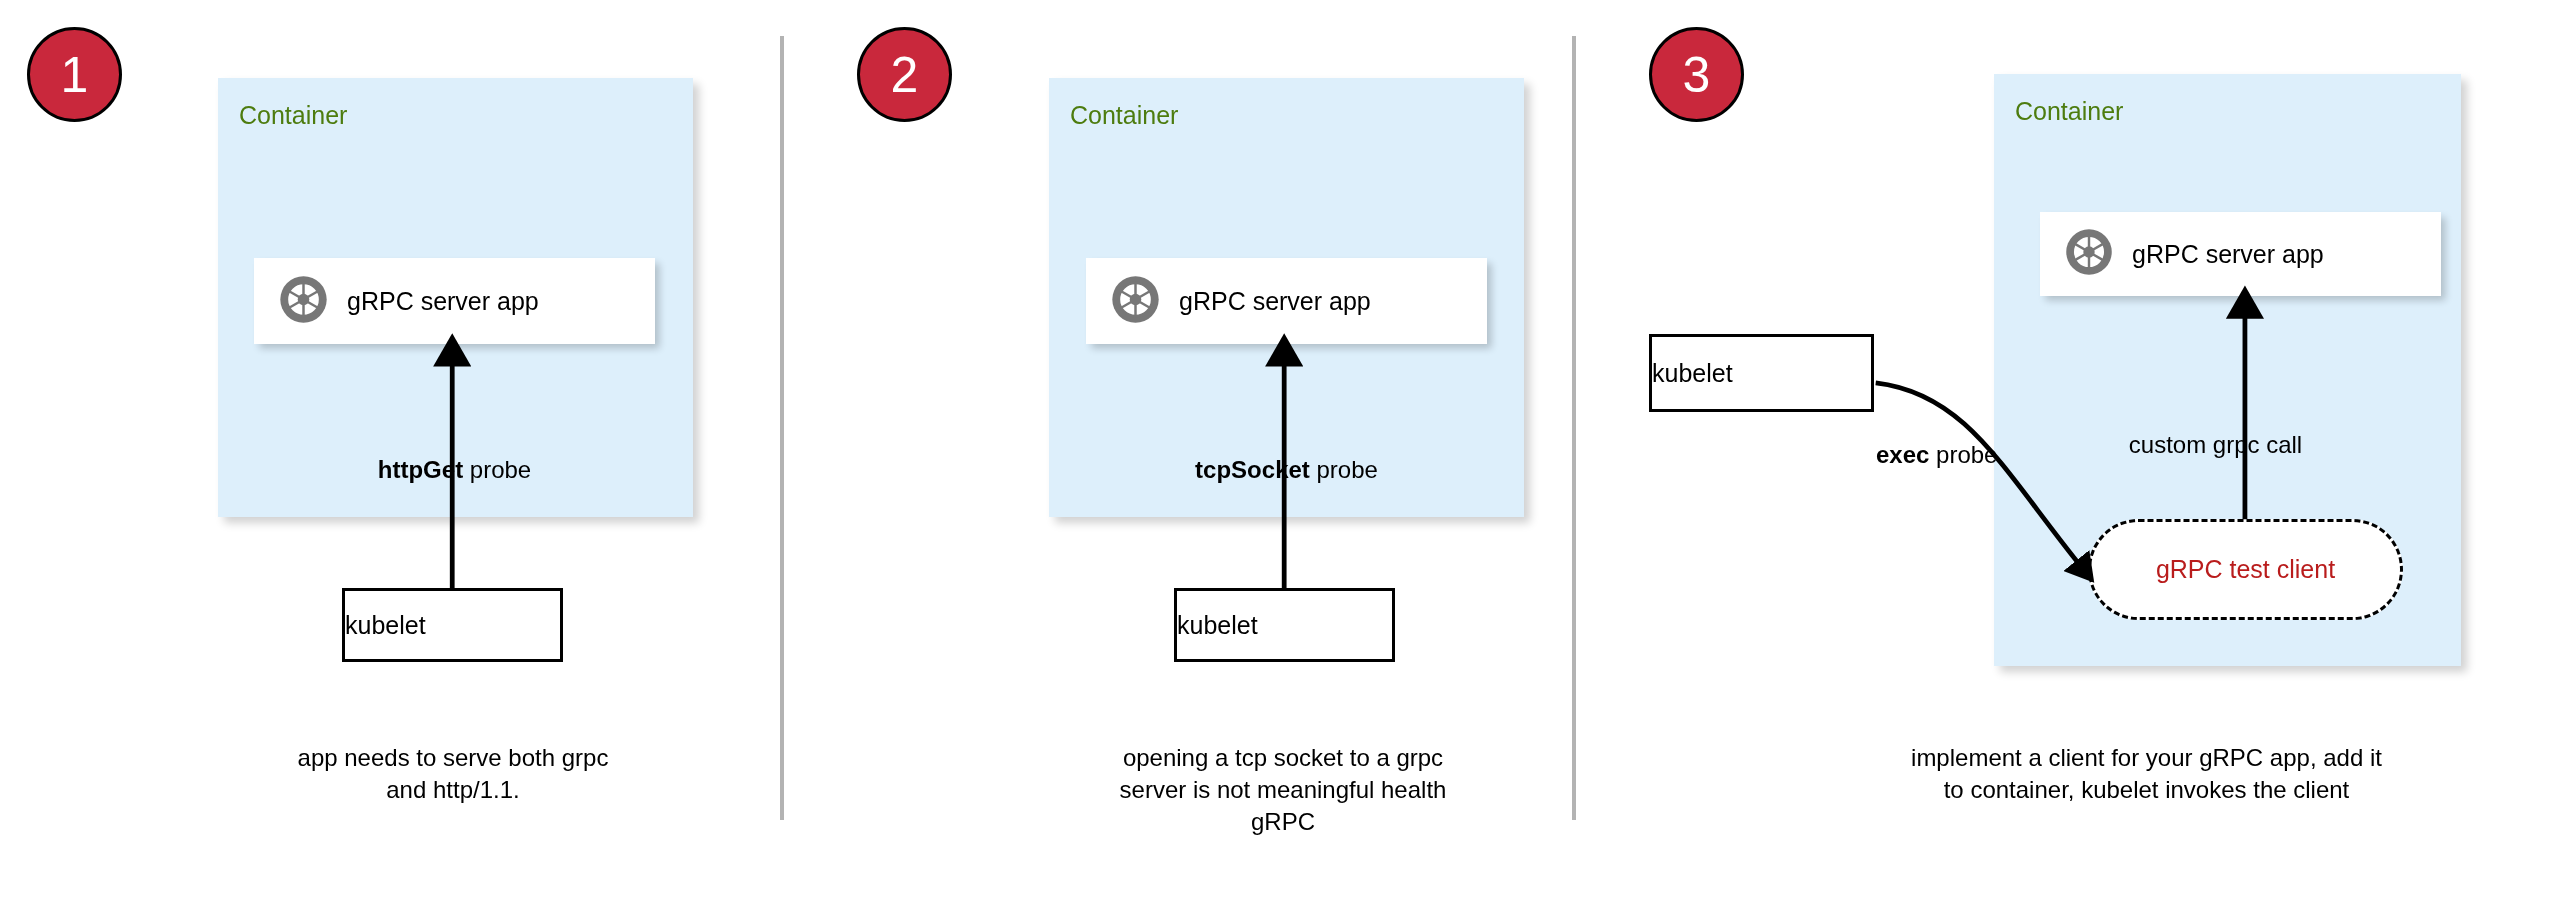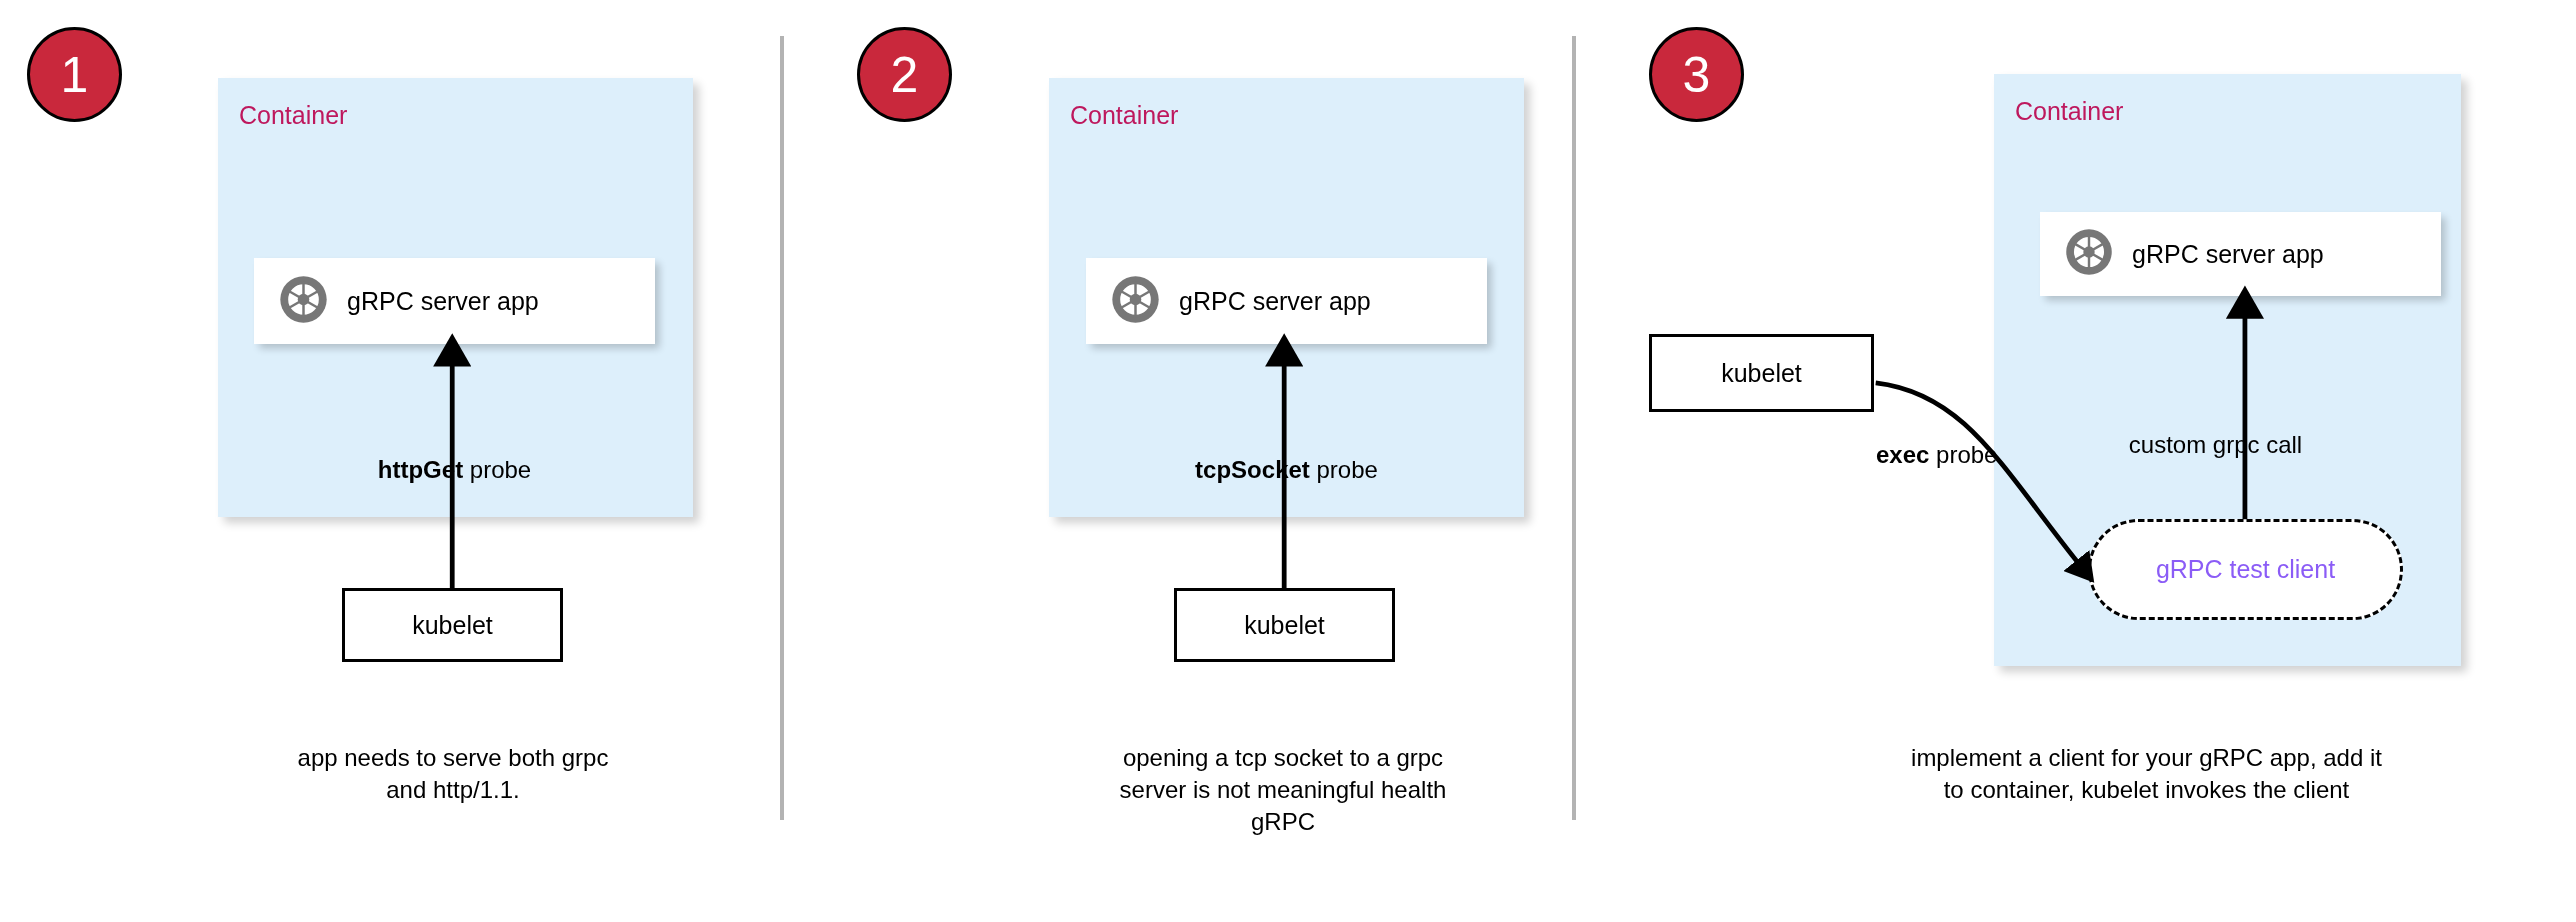--- a/index.html
+++ b/index.html
@@ -56,21 +56,21 @@
   .container-box {
     position: absolute;
     background: #ddeffb;
     box-shadow: 5.7px 5.7px 8.6px rgba(0,0,0,0.18);
   }
   .container-label {
     position: absolute;
     left: 21px;
     top: 23px;
     font-size: 25px;
-    color: #be185d;
+    color: #4d7c0f;
     white-space: nowrap;
   }
 
   
   .app-card {
     position: absolute;
     background: #ffffff;
     box-shadow: 4.8px 4.8px 7.6px rgba(0,0,0,0.2);
     display: flex;
     align-items: center;
@@ -89,37 +89,36 @@
   }
 
   
   .plain-box {
     position: absolute;
     background: #ffffff;
     border: 3.8px solid #000000;
     box-sizing: border-box;
     display: flex;
     align-items: center;
-    justify-content: center;
     font-size: 25px;
     color: #000000;
   }
 
   
   .stadium-box {
     position: absolute;
     background: #ffffff;
     border: 3.8px dashed #000000;
     border-radius: 76px;
     box-sizing: border-box;
     display: flex;
     align-items: center;
     justify-content: center;
     font-size: 25px;
-    color: #8b5cf6;
+    color: #b91c1c;
     white-space: nowrap;
     text-align: center;
   }
 
   
   .svg-layer {
     position: absolute;
     left: 0; top: 0;
     width: 2576px;
     height: 923px;

